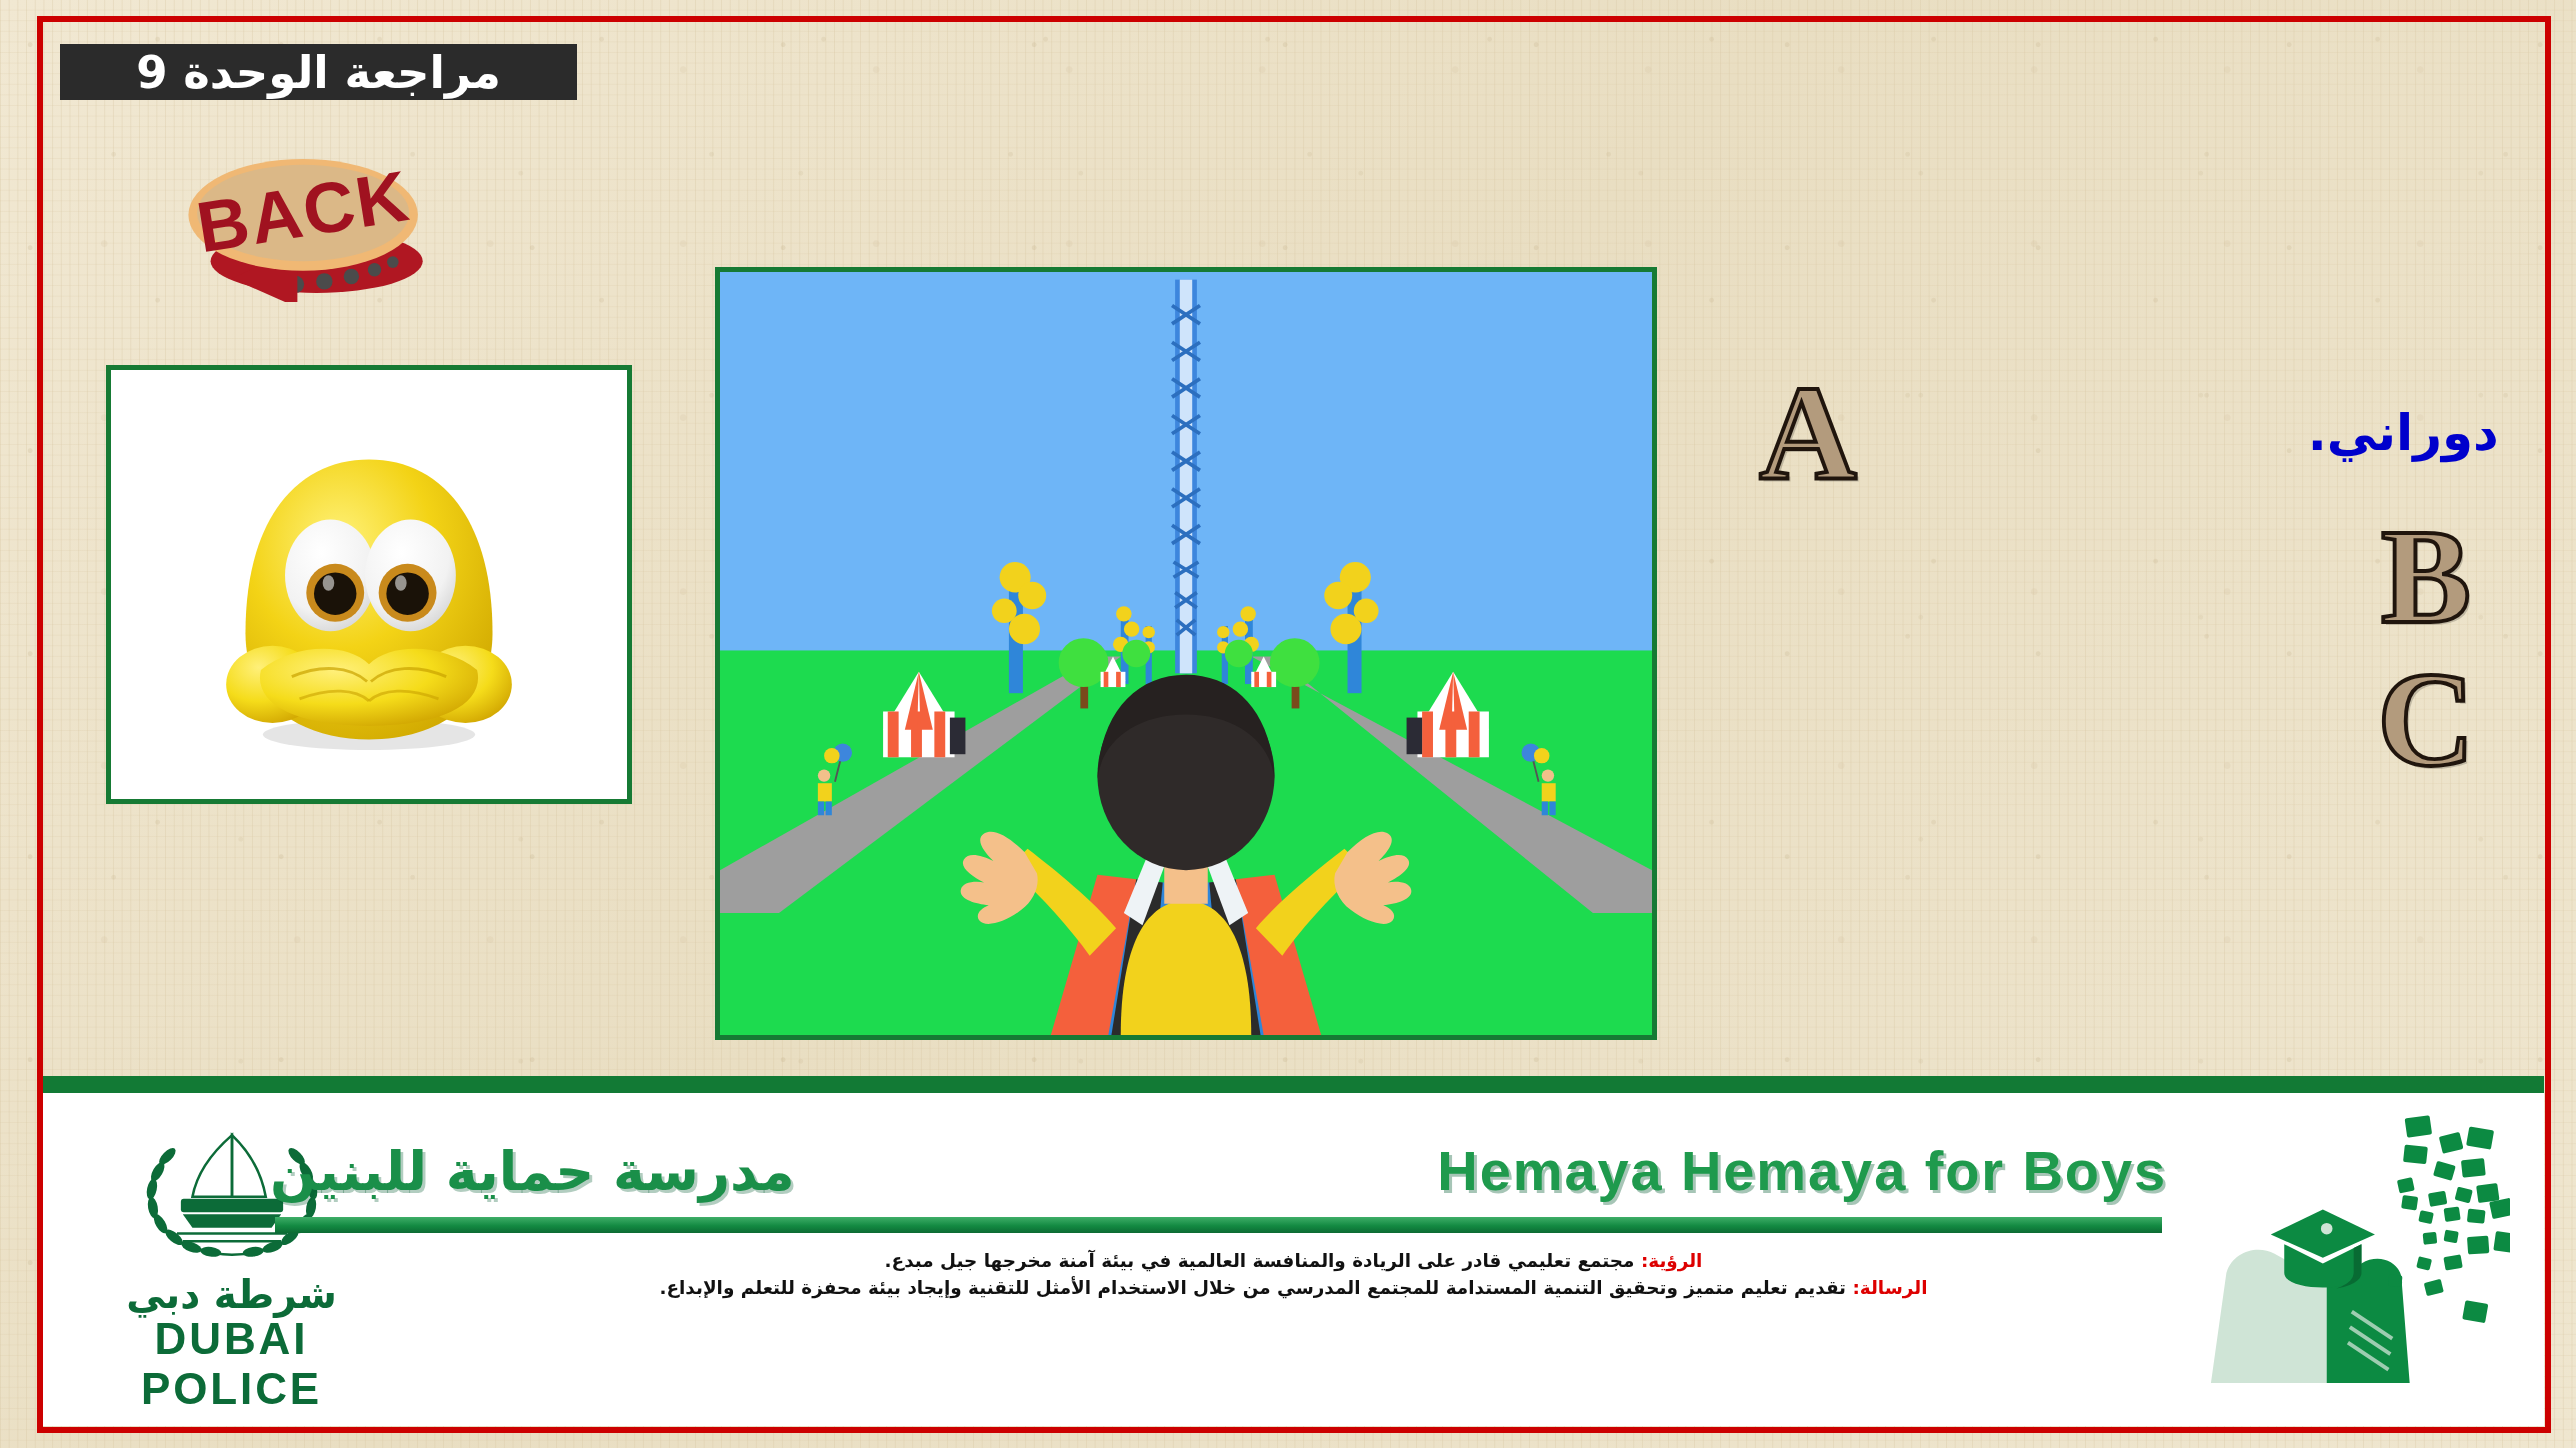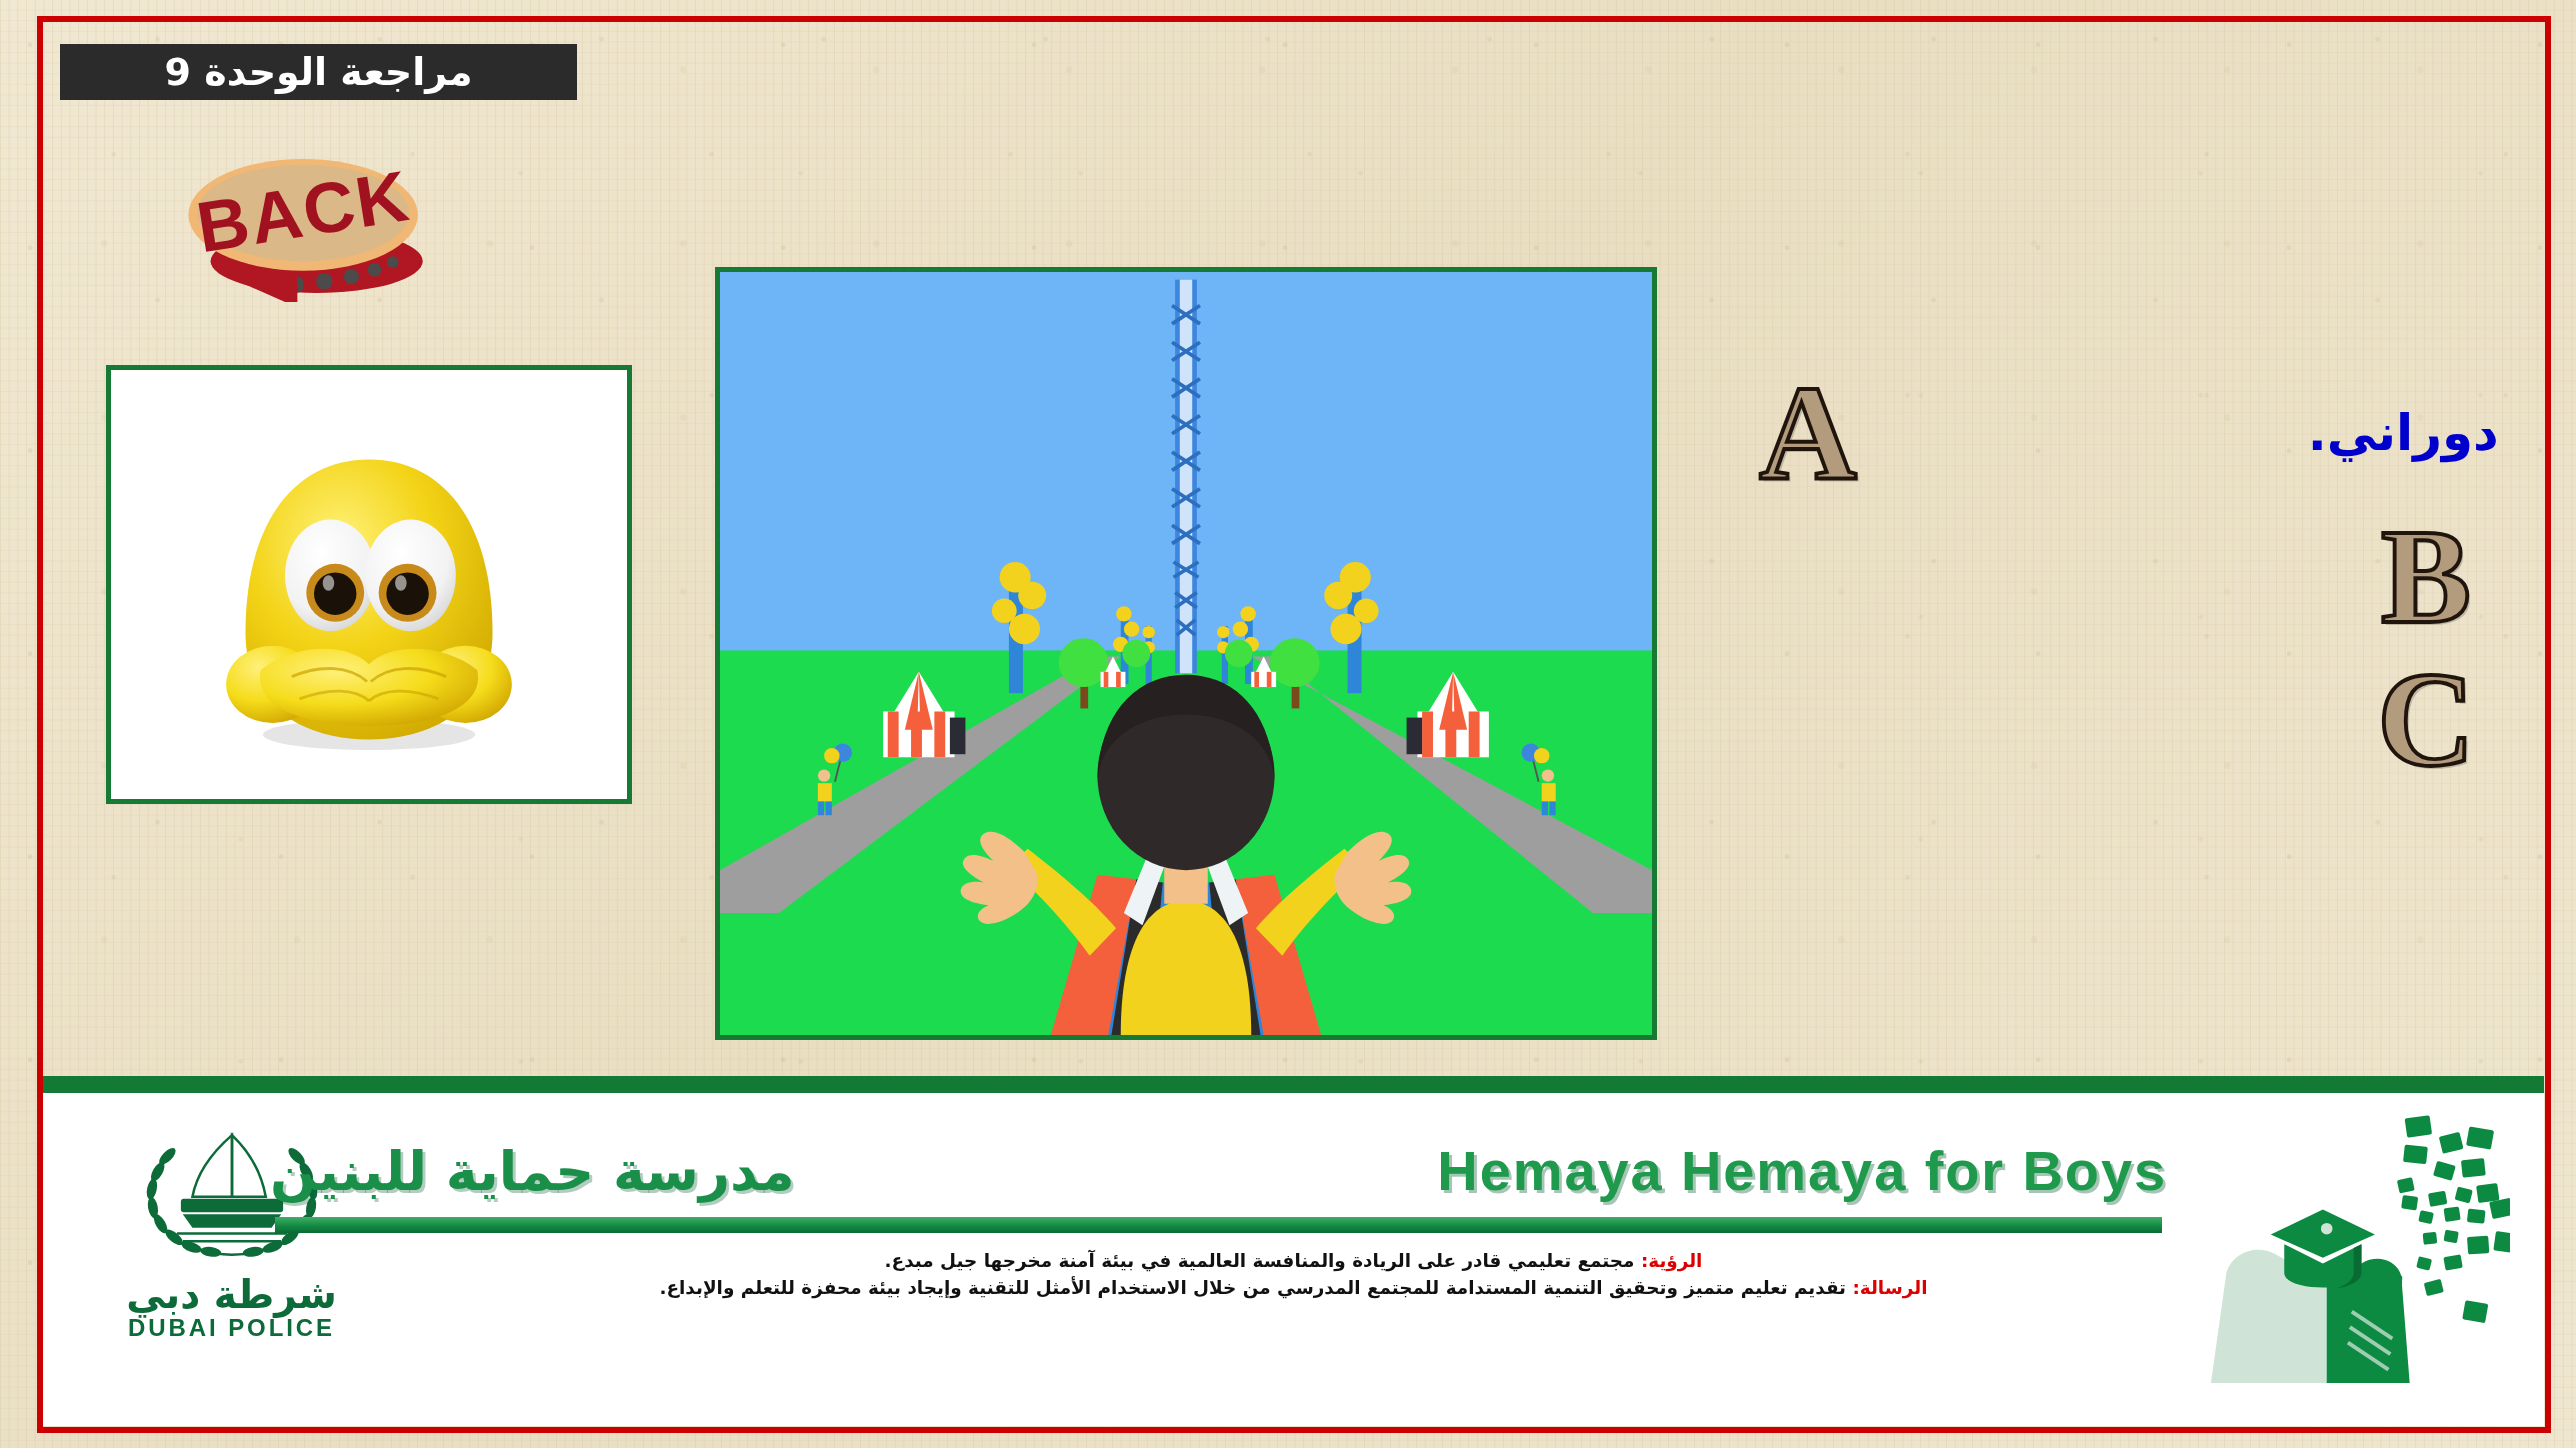--- a/index.html
+++ b/index.html
@@ -32,21 +32,21 @@
     border:6.8px solid #cc0000;
     box-sizing:border-box;
   }
 
   
   .unit-banner{
     position:absolute;left:60px;top:44px;width:517px;height:56px;
     background:#2b2b2b;display:flex;align-items:center;justify-content:center;
   }
   .unit-banner span{
-    color:#ffffff;font-size:38px;font-weight:bold;
+    color:#ffffff;font-size:45px;font-weight:bold;
     font-family:"DejaVu Sans", sans-serif;line-height:1;
   }
 
   
   .back-btn{
     position:absolute;left:172px;top:147px;width:270px;height:155px;
     cursor:pointer;
   }
   .back-btn svg{display:block;}
 
@@ -114,21 +114,21 @@
 
   .dubai-police{
     position:absolute;left:39px;top:17.4px;width:299px;text-align:center;
   }
   .dp-name-ar{
     color:#0c6b38;font-family:"DejaVu Sans", sans-serif;
     font-size:39px;font-weight:bold;line-height:1;margin-top:-3.9px;direction:rtl;
   }
   .dp-name-en{
     color:#0c6b38;font-family:"Liberation Sans", sans-serif;
-    font-size:24px;font-weight:bold;letter-spacing:2.9px;line-height:1.15;
+    font-size:44px;font-weight:bold;letter-spacing:2.9px;line-height:1.15;
   }
 
   .school-names{
     position:absolute;left:227px;right:377px;top:50px;
     display:flex;align-items:flex-end;justify-content:space-between;
   }
   .school-en{
     color:#1f9a4d;font-family:"Liberation Sans", sans-serif;
     font-weight:bold;font-size:56px;letter-spacing:1.9px;line-height:1;
     text-shadow:2.9px 2.9px 0 rgba(0,90,45,.35);

